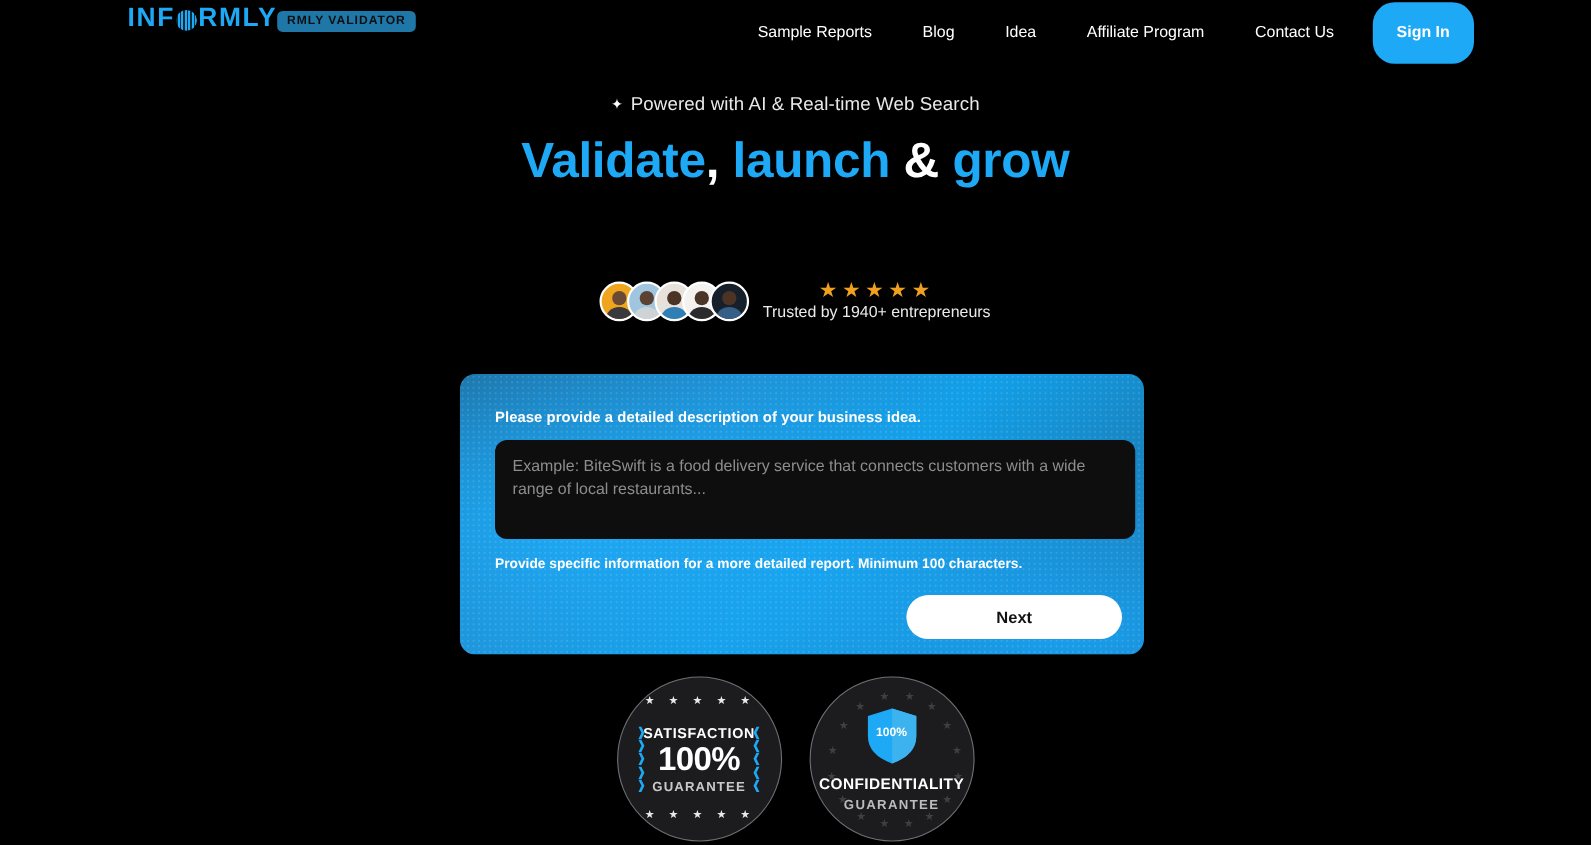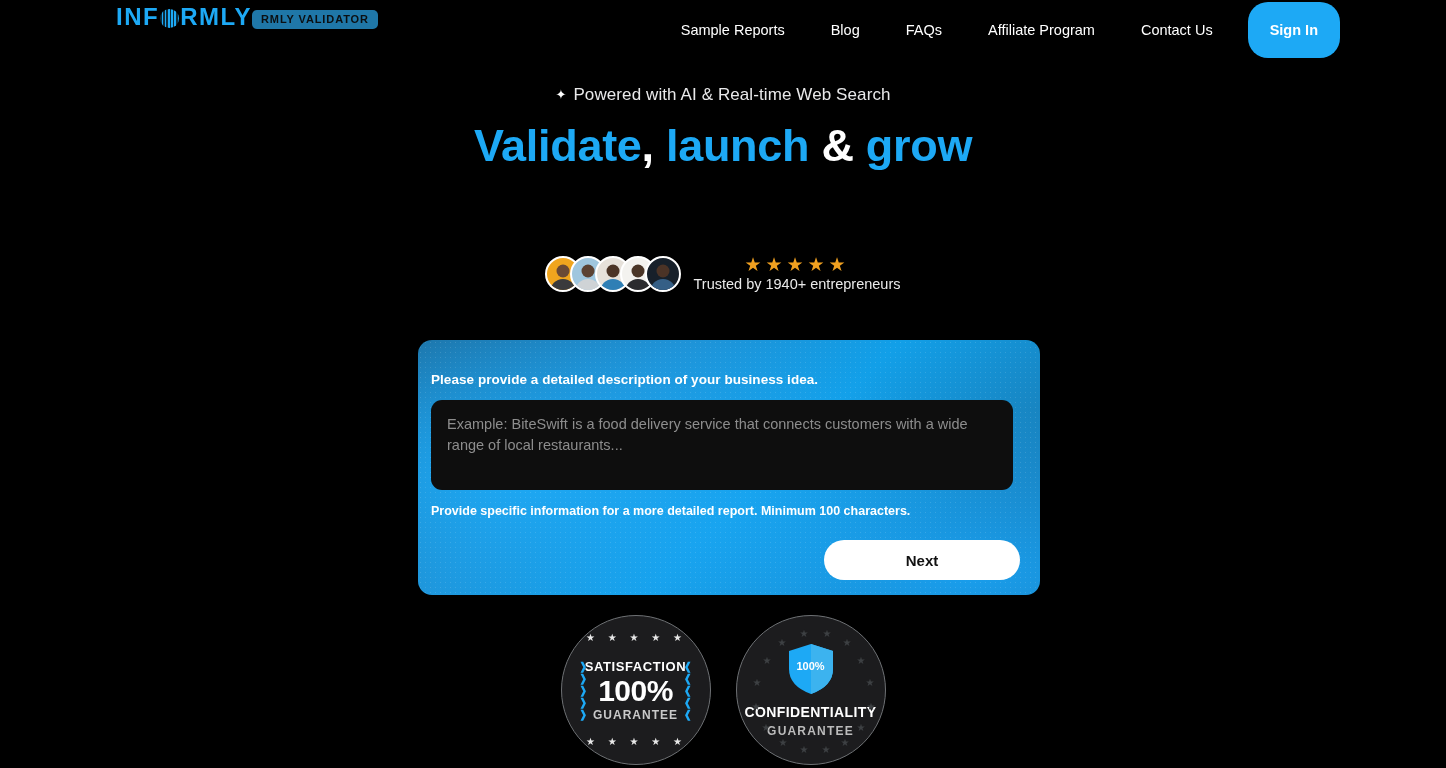--- a/index.html
+++ b/index.html
@@ -118,21 +118,21 @@
       radial-gradient(120% 120% at 18% 55%, rgba(29,169,245,0.95) 0%, rgba(29,169,245,0.0) 58%),
       radial-gradient(130% 120% at 88% 92%, rgba(25,160,240,0.95) 0%, rgba(25,160,240,0) 55%),
       linear-gradient(135deg, #1d6d9e 0%, #1f8fd2 30%, #129fe8 55%, #1d6d9e 100%);
     overflow: hidden;
   }
   .card::after {
     content:""; position:absolute; inset:0; pointer-events:none;
     background-image: radial-gradient(rgba(255,255,255,0.13) 0.9px, transparent 1px);
     background-size: 5px 5px;
   }
-  .card-inner { position: relative; z-index: 2; padding: 32px 20px 0 13px; }
+  .card-inner { position: relative; z-index: 2; padding: 32px 20px 0 32px; }
   .card-label {
     color: #fff; font-size: 13.5px; font-weight: 700; letter-spacing: 0.05px;
     margin-left: 0px;
   }
   .textarea {
     margin-top: 13px; width: 582px; height: 90px;
     background: #0e0e0e; border: none; border-radius: 11px;
     color: #8d8d8d; font-family: inherit; font-size: 14.5px; line-height: 21px;
     padding: 14px 16px; resize: none; outline: none;
     position: relative;
@@ -200,21 +200,21 @@
       <span>INF</span>
       <span class="logo-globe"></span>
       <span>RMLY</span>
     </div>
     <div class="logo-badge">RMLY VALIDATOR</div>
   </div>
 
   <div class="nav">
     <a class="nav-link">Sample Reports</a>
     <a class="nav-link">Blog</a>
-    <a class="nav-link">FAQs</a>
+    <a class="nav-link">Idea</a>
     <a class="nav-link">Affiliate Program</a>
     <a class="nav-link">Contact Us</a>
     <button class="signin-btn">Sign In</button>
   </div>
 </div>
 
 <div class="hero">
 
   <div class="eyebrow">
     <span class="spark-small">✦</span>

